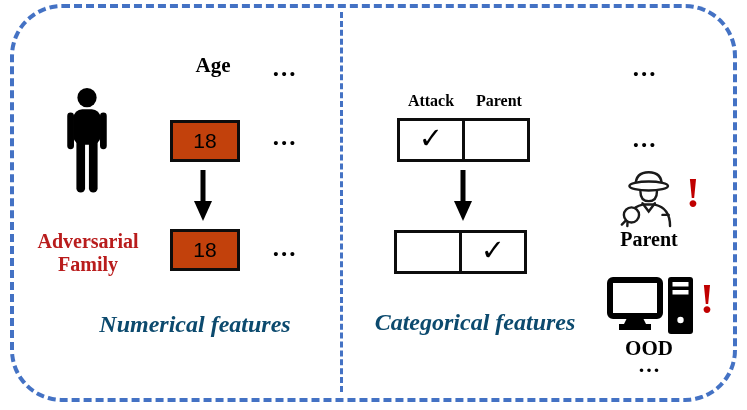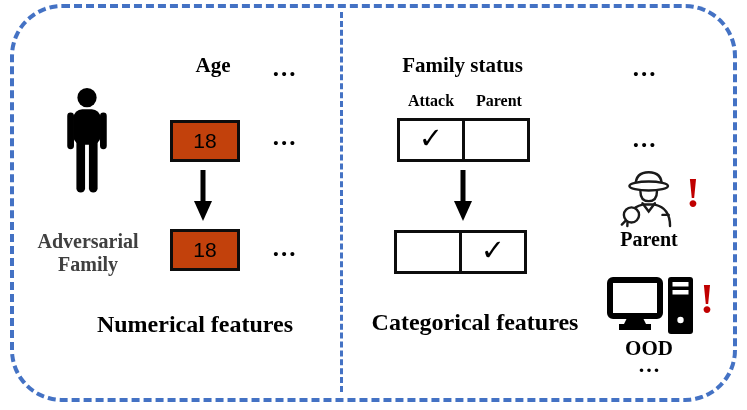--- a/index.html
+++ b/index.html
@@ -29,24 +29,24 @@
   .cell{
     width:62px;height:38px;border:3px solid #0d0d0d;background:#fff;
     display:flex;align-items:center;justify-content:center;
   }
   .cell + .cell{margin-left:-3px;}
   .check{
     font-family:"DejaVu Sans",sans-serif;font-weight:bold;font-size:29px;line-height:1;
     transform:translateY(-2px);
   }
   .attack{
-    font-weight:bold;font-size:20px;line-height:1.15;text-align:center;color:#404040;
+    font-weight:bold;font-size:20px;line-height:1.15;text-align:center;color:#b91c1c;
   }
   .caption{
-    font-weight:bold;font-size:24px;text-align:center;color:#000000;
+    font-weight:bold;font-style:italic;font-size:24px;text-align:center;color:#0c4a6e;
     white-space:nowrap;
   }
   .alert{
     color:#C00000;font-weight:bold;font-size:42px;line-height:1;
     font-family:"Liberation Serif",serif;
   }
   .iconlabel{font-weight:bold;font-size:20px;text-align:center;}
   svg{display:block;}
 </style>
 </head>
@@ -84,21 +84,20 @@
     <div>Family</div>
   </div>
 
   <div class="abs valbox" style="left:170px;top:229px;">
     <span>18</span>
   </div>
   <div class="abs dots" style="left:262px;top:238px;width:46px;">...</div>
 
   <div class="abs caption" style="left:85px;top:311px;width:220px;">Numerical features</div>
 
-  <div class="abs hdr" style="left:390px;top:53px;width:145px;">Family status</div>
   <div class="abs dots" style="left:622px;top:58px;width:46px;">...</div>
 
   <div class="abs subhdr" style="left:397px;top:92px;width:68px;">Attack</div>
   <div class="abs subhdr" style="left:465px;top:92px;width:68px;">Parent</div>
 
   <div class="abs cellrow" style="left:397px;top:118px;">
     <div class="cell">
       <span class="check">✓</span>
     </div>
     <div class="cell">

